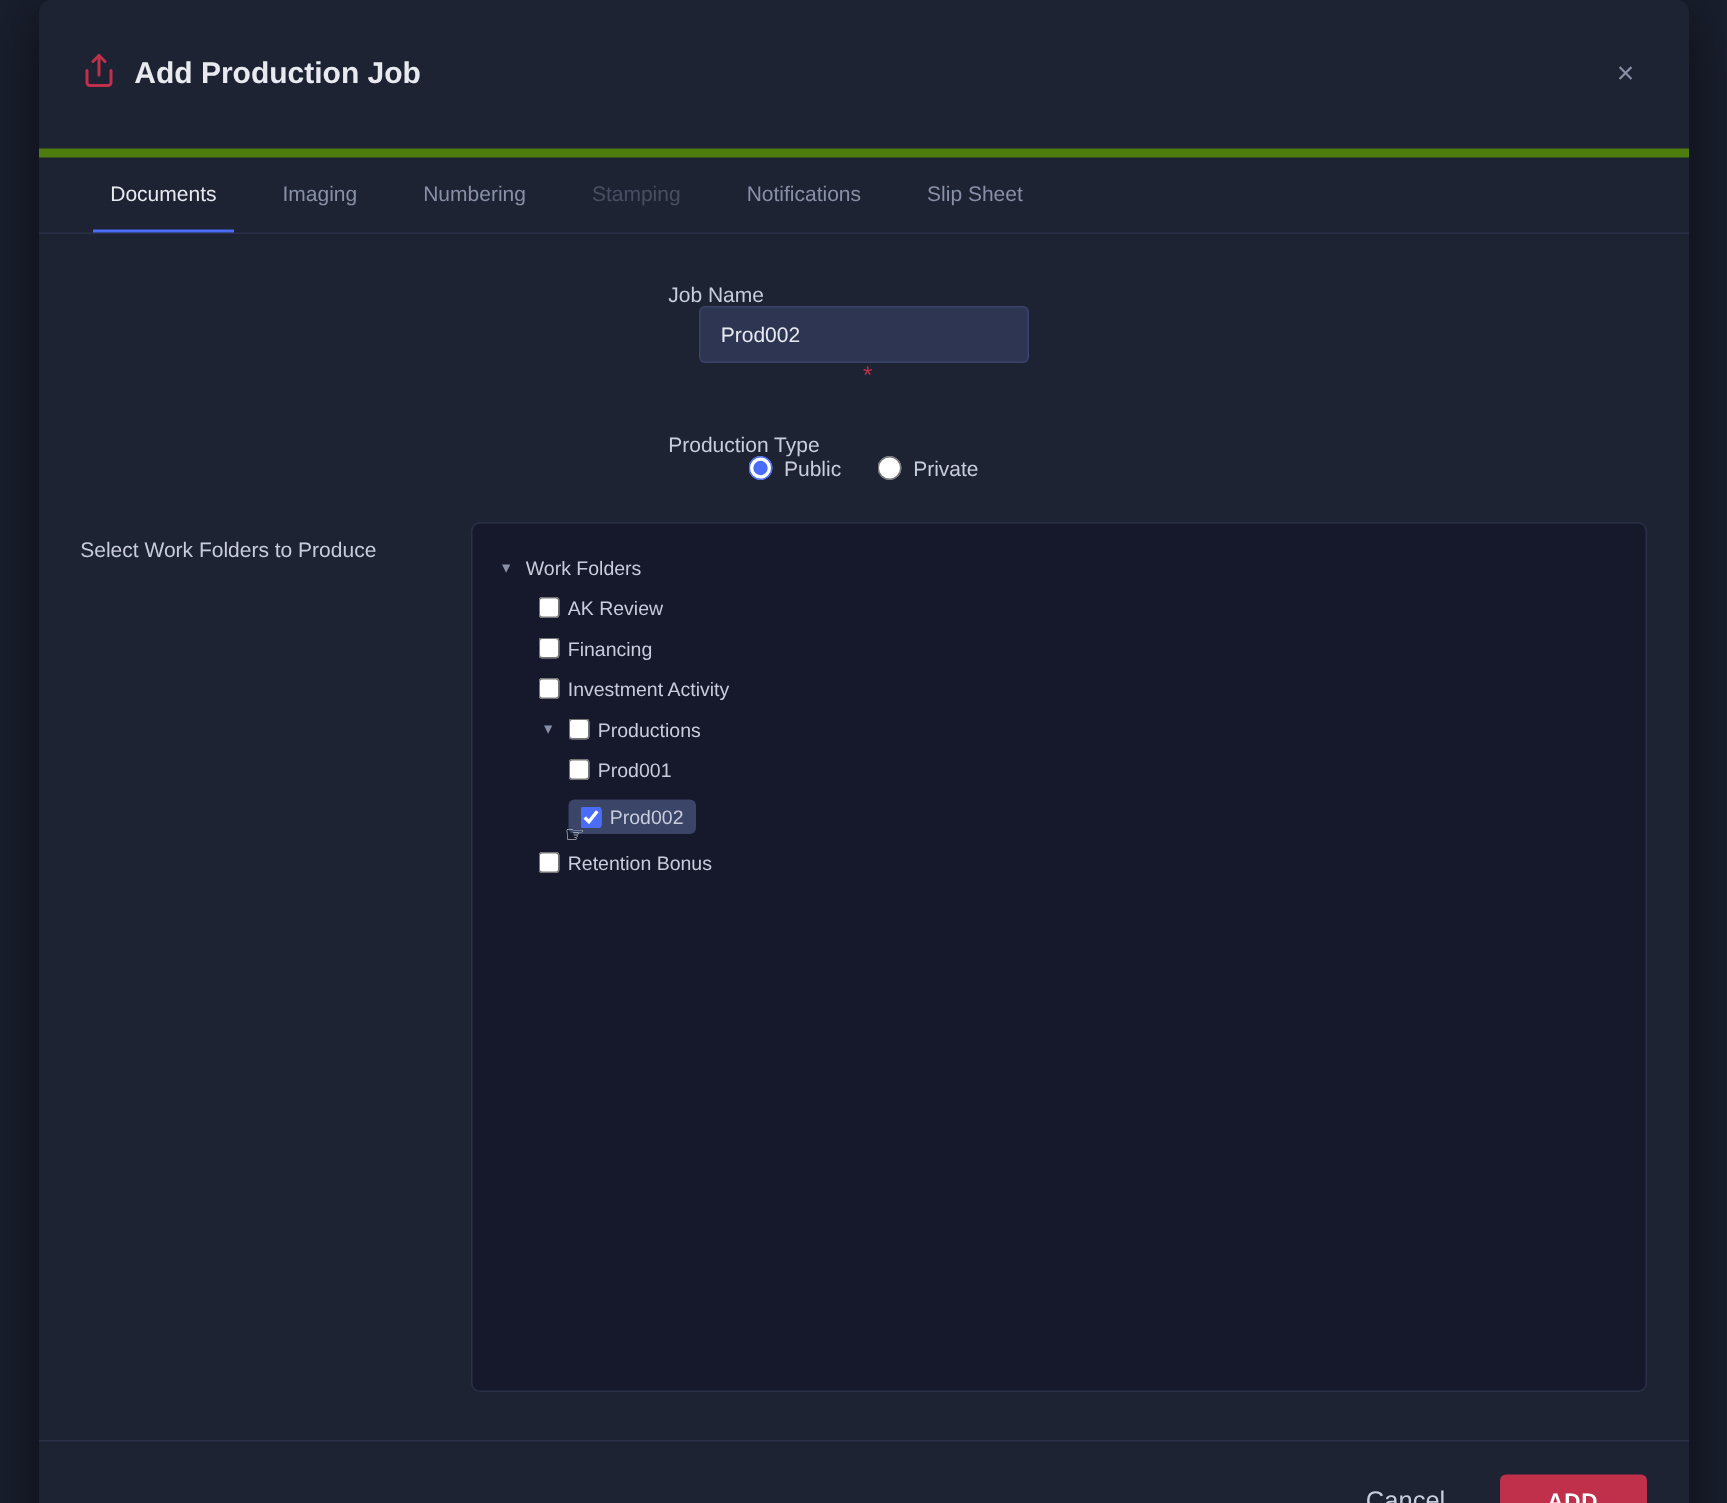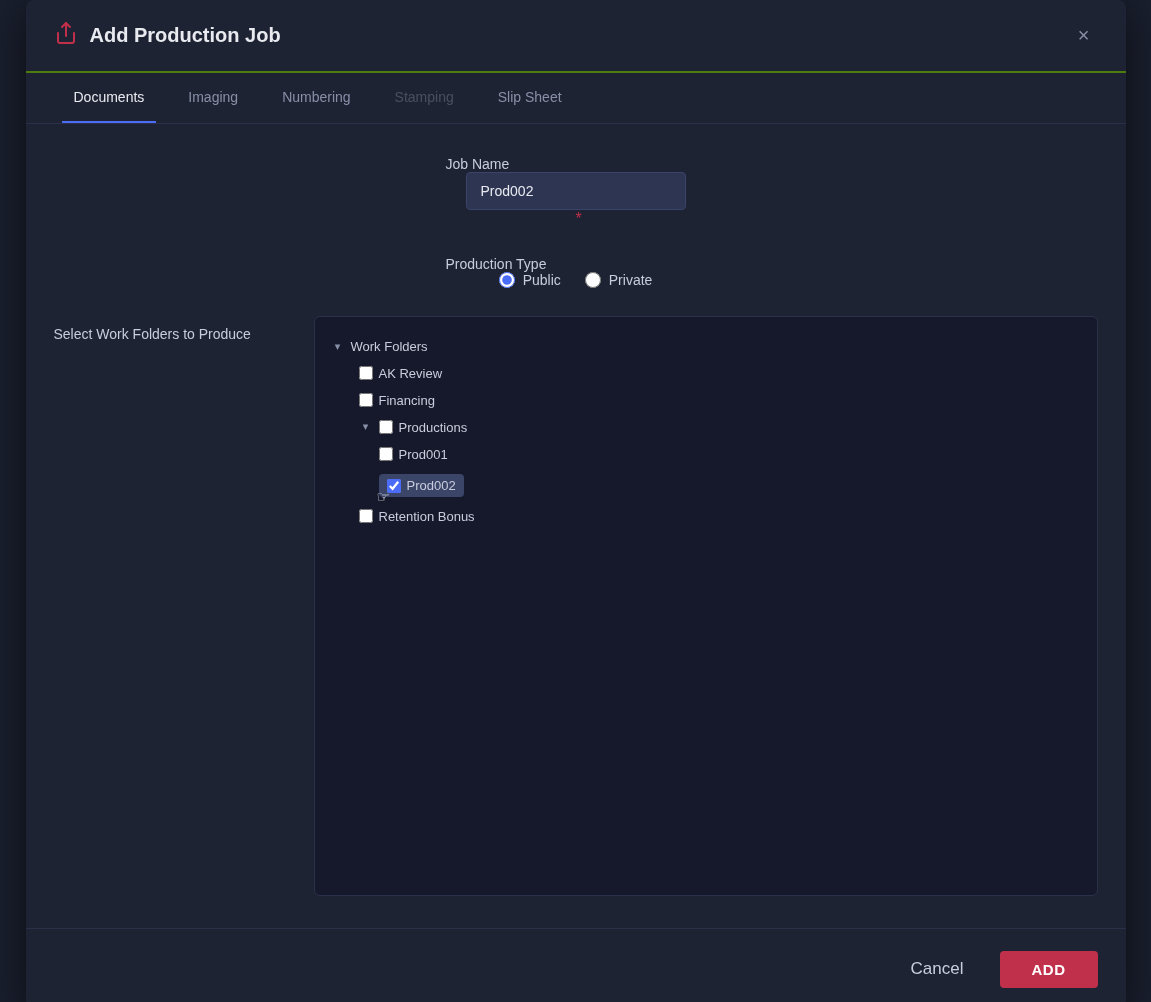--- a/index.html
+++ b/index.html
@@ -20,22 +20,22 @@
       min-height: 960px;
       position: relative;
       display: flex;
       flex-direction: column;
       box-shadow: 0 8px 40px rgba(0,0,0,0.6);
     }
 
     .dialog-header {
       display: flex;
       align-items: center;
-      padding: 20px 28px;
-      border-bottom: 2px solid #4d7c0f;
+      padding: 34px 28px;
+      border-bottom: 6px solid #4d7c0f;
     }
 
     .dialog-icon {
       color: #c0304a;
       margin-right: 12px;
       font-size: 22px;
     }
 
     .dialog-title {
       color: #e8eaf0;
@@ -264,20 +264,21 @@
     </span>
     <span class="dialog-title">Add Production Job</span>
     <button class="close-btn">×</button>
   </div>
 
   <div class="tabs">
     <button class="tab active">Documents</button>
     <button class="tab">Imaging</button>
     <button class="tab">Numbering</button>
     <button class="tab disabled">Stamping</button>
+    <button class="tab">Notifications</button>
     <button class="tab">Slip Sheet</button>
   </div>
 
   <div class="dialog-body">
 
     <div class="form-row">
       <span class="form-label">Job Name</span>
       <input class="text-input" type="text" value="Prod002" style="">
       <span class="required-star">*</span>
     </div>
@@ -311,20 +312,24 @@
           <div class="tree-node">
             <input type="checkbox" class="tree-checkbox" style="">
             <span>AK Review</span>
           </div>
 
           <div class="tree-node">
             <input type="checkbox" class="tree-checkbox" style="">
             <span>Financing</span>
           </div>
 
+          <div class="tree-node">
+            <input type="checkbox" class="tree-checkbox" style="">
+            <span>Investment Activity</span>
+          </div>
 
           <div>
             <div class="tree-node">
               <span class="chevron">▾</span>
               <input type="checkbox" class="tree-checkbox" style="">
               <span>Productions</span>
             </div>
 
             <div class="tree-children-inner">
 

